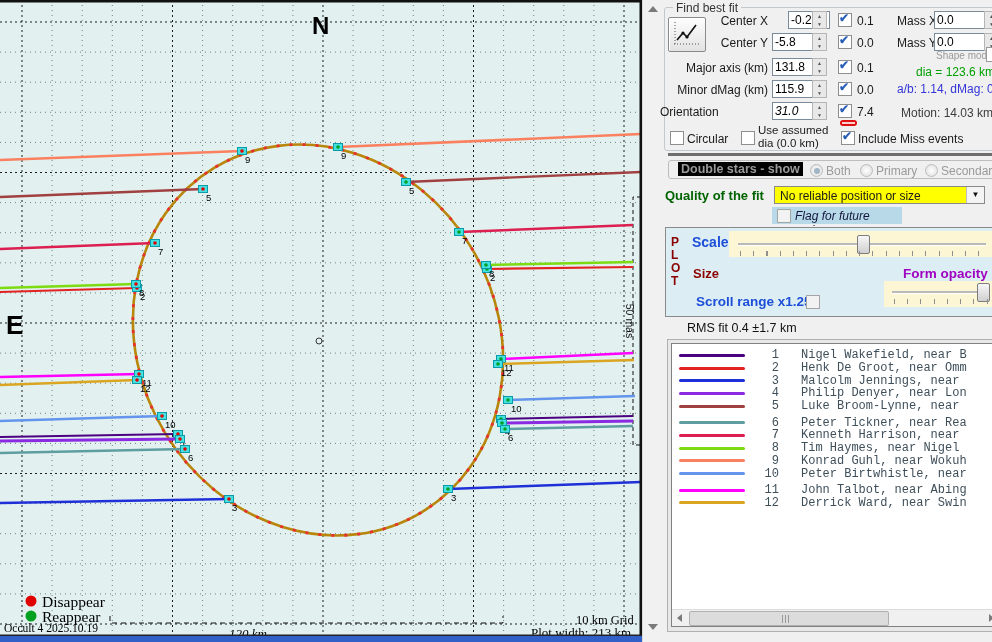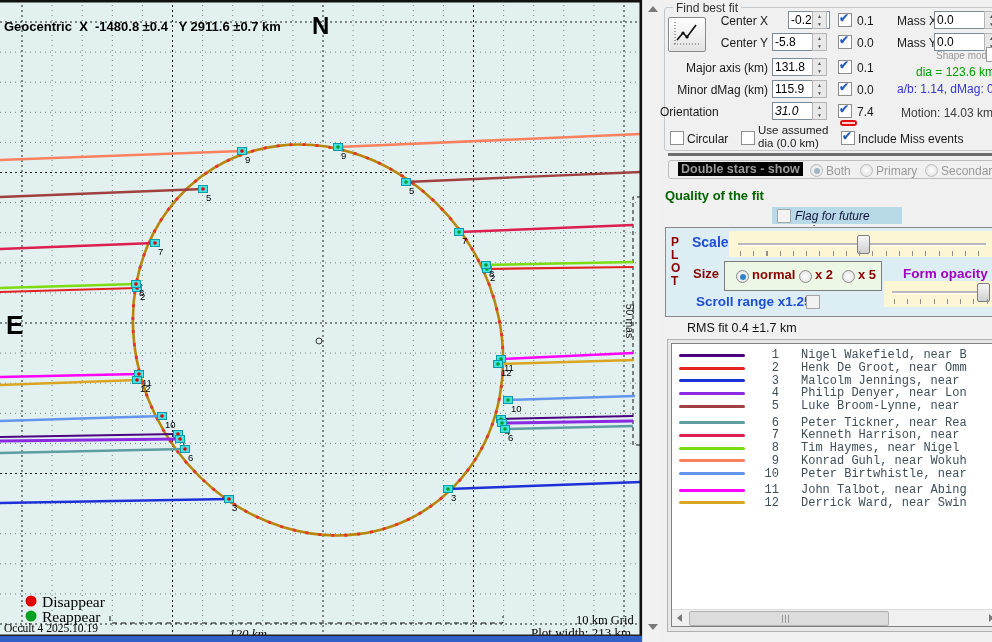--- a/index.html
+++ b/index.html
@@ -252,21 +252,20 @@
     <text x="576" y="624" font-family="Liberation Serif,serif" font-size="12.5" fill="#000">10 km Grid</text>
     <text x="531" y="637" font-family="Liberation Serif,serif" font-size="13" fill="#000">Plot width: 213 km</text>
 
     <text x="626" y="321" transform="rotate(90 626 321)" text-anchor="middle" font-family="Liberation Sans,sans-serif" font-size="10.5" fill="#111">50 mas</text>
 
     <rect x="0" y="0" width="642" height="2.5" fill="#111"></rect>
     <rect x="639.5" y="0" width="2.5" height="642" fill="#111"></rect>
     <rect x="0" y="634.5" width="642" height="1.5" fill="#222"></rect>
     <rect x="0" y="636" width="660" height="6" fill="#3060c8"></rect>
   </svg>
-  <div class="plot-title" style="left:4px;top:19px;">Geocentric  X  -1480.8 ±0.4   Y 2911.6 ±0.7 km</div>
   <div class="big-dir" style="left:312px;top:12px;font-size:24px;">N</div>
   <div class="big-dir" style="left:6px;top:310px;font-size:26px;">E</div>
 </div>
 
 <div id="vscroll" class="abs">
   <div class="sb-arrow up"></div>
   <div class="sb-arrow down"></div>
 </div>
 
 <div id="panel" class="abs">
@@ -363,47 +362,43 @@
   <div class="groupbox" style="left:8px;top:160px;width:330px;height:17px;border-color:#bdbdbd;"></div>
   <div class="lbl graytext" style="left:18px;top:162px;font-weight:bold;font-size:12.5px;background:#000000;padding:0 3px;">Double stars - show</div>
   <div class="rad dis on" style="left:150px;top:164px;"></div>
   <div class="lbl graytext" style="left:166px;top:164px;">Both</div>
   <div class="rad dis" style="left:200px;top:164px;"></div>
   <div class="lbl graytext" style="left:216px;top:164px;">Primary</div>
   <div class="rad dis" style="left:265px;top:164px;"></div>
   <div class="lbl graytext" style="left:281px;top:164px;">Secondary</div>
 
   <div class="lbl" style="left:5px;top:188px;font-weight:bold;font-size:13px;color:#006400;">Quality of the fit</div>
+  <div id="quality-combo">
+    <span>No reliable position or size</span>
+    <span class="dd">▼</span>
+  </div>
   <div id="flag-strip">
     <div class="cb soft" style="left:5px;top:2px;"></div>
     <span>Flag for future review</span>
   </div>
 
   <div id="plot-box"></div>
   <div class="plot-letter" style="top:235px;">P</div>
   <div class="plot-letter" style="top:248px;">L</div>
   <div class="plot-letter" style="top:261px;">O</div>
   <div class="plot-letter" style="top:274px;">T</div>
 
   <div class="mlabel" style="left:32px;top:234px;font-size:14px;">Scale</div>
   <div class="slider-track" style="left:69px;top:231px;width:263px;height:26px;">
     <div class="groove" style="left:9px;top:12px;width:248px;"></div>
     <div class="thumb" style="left:128px;top:4px;"></div>
     <div class="ticks" style="left:11px;top:20px;width:248px;"></div>
   </div>
 
   <div class="size-lbl" style="left:33px;top:266px;">Size</div>
-  <div id="size-box">
-    <div class="rad on" style="left:11px;top:8px;"></div>
-    <div class="size-lbl" style="left:27px;">normal</div>
-    <div class="rad" style="left:74px;top:8px;"></div>
-    <div class="size-lbl" style="left:90px;">x 2</div>
-    <div class="rad" style="left:117px;top:8px;"></div>
-    <div class="size-lbl" style="left:133px;">x 5</div>
-  </div>
   <div id="form-opacity-lbl">Form opacity</div>
   <div class="slider-track" style="left:224px;top:281px;width:108px;height:26px;">
     <div class="groove" style="left:8px;top:10px;width:96px;"></div>
     <div class="thumb" style="left:93px;top:2px;"></div>
     <div class="ticks" style="left:10px;top:18px;width:96px;"></div>
   </div>
   <div class="mlabel" style="left:36px;top:294px;font-size:13.5px;">Scroll range x1.25</div>
   <div class="cb soft" style="left:146px;top:295px;"></div>
 
   <div id="rms">RMS fit 0.4 ±1.7 km</div>

